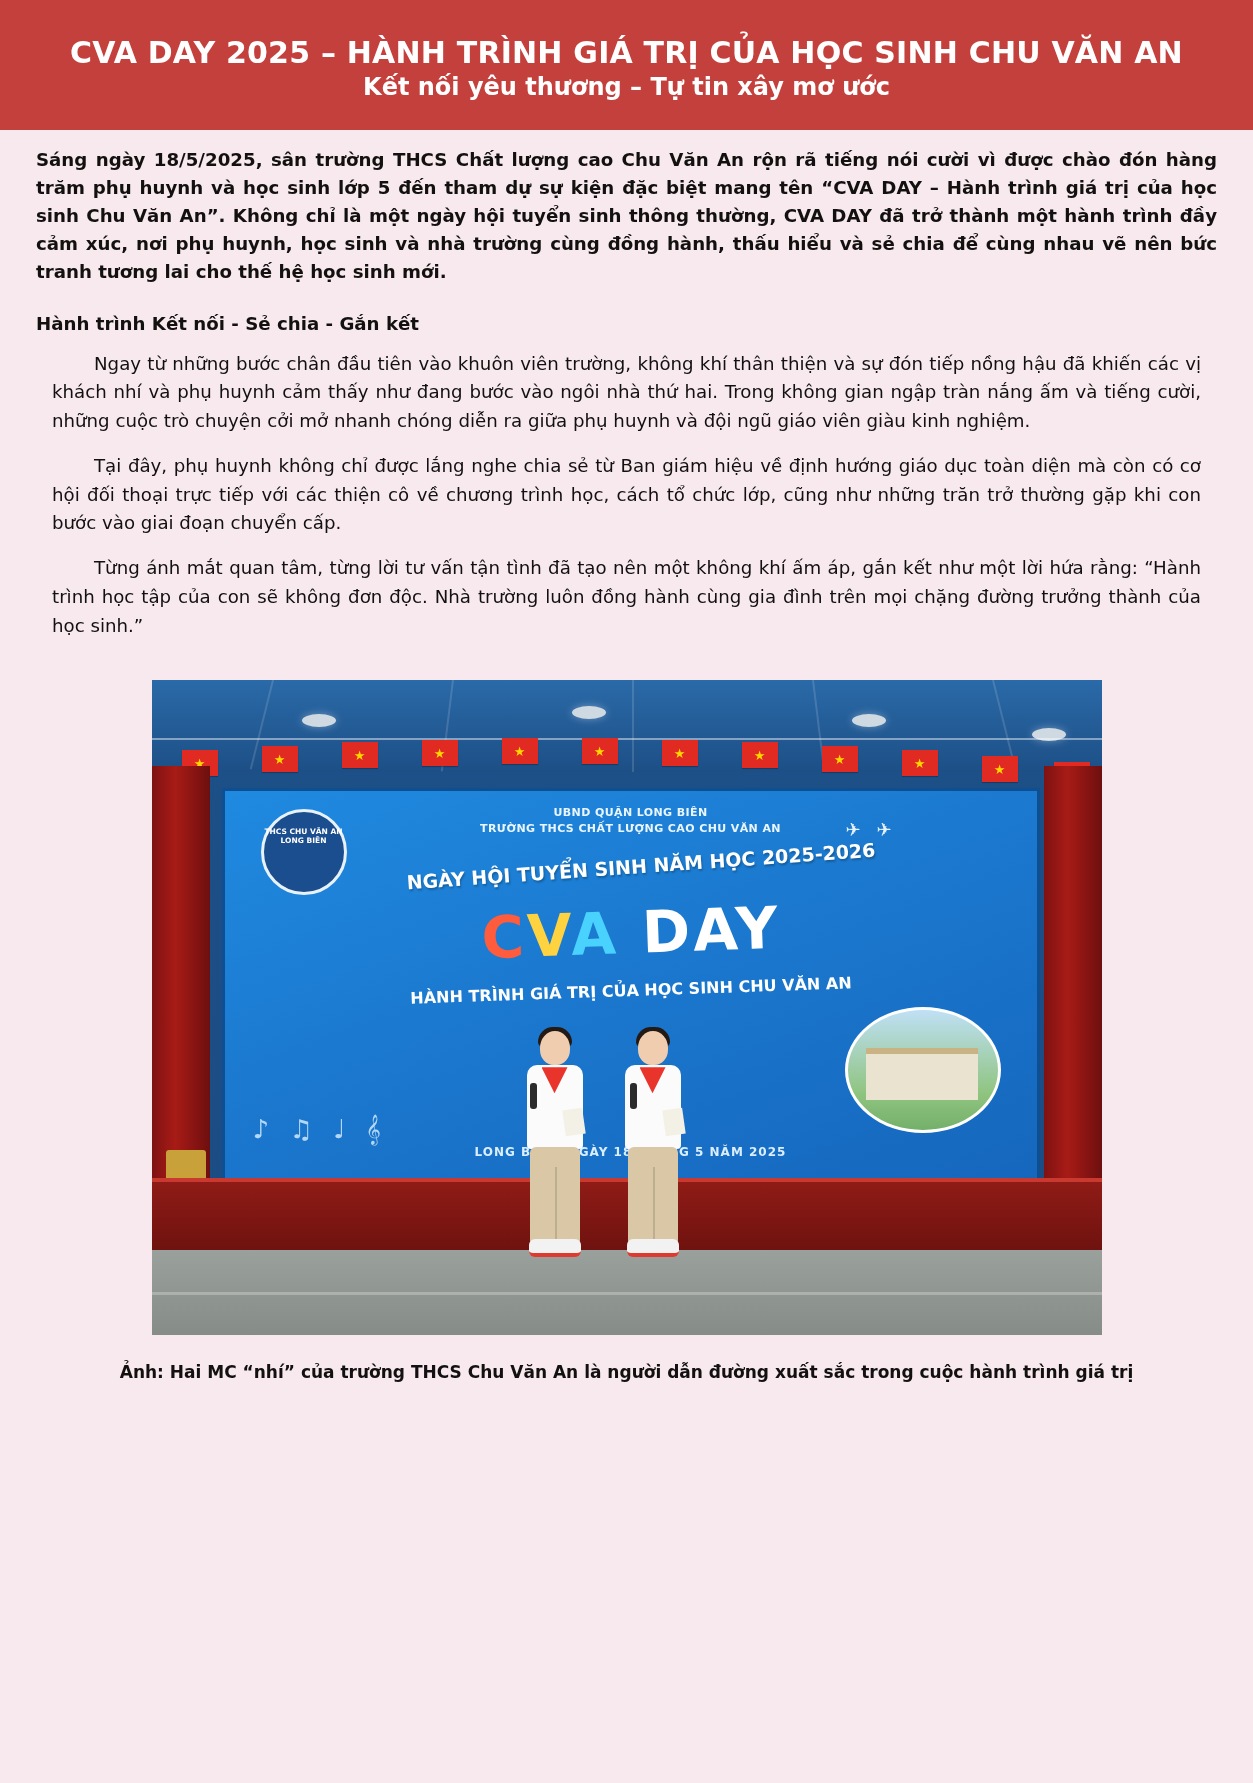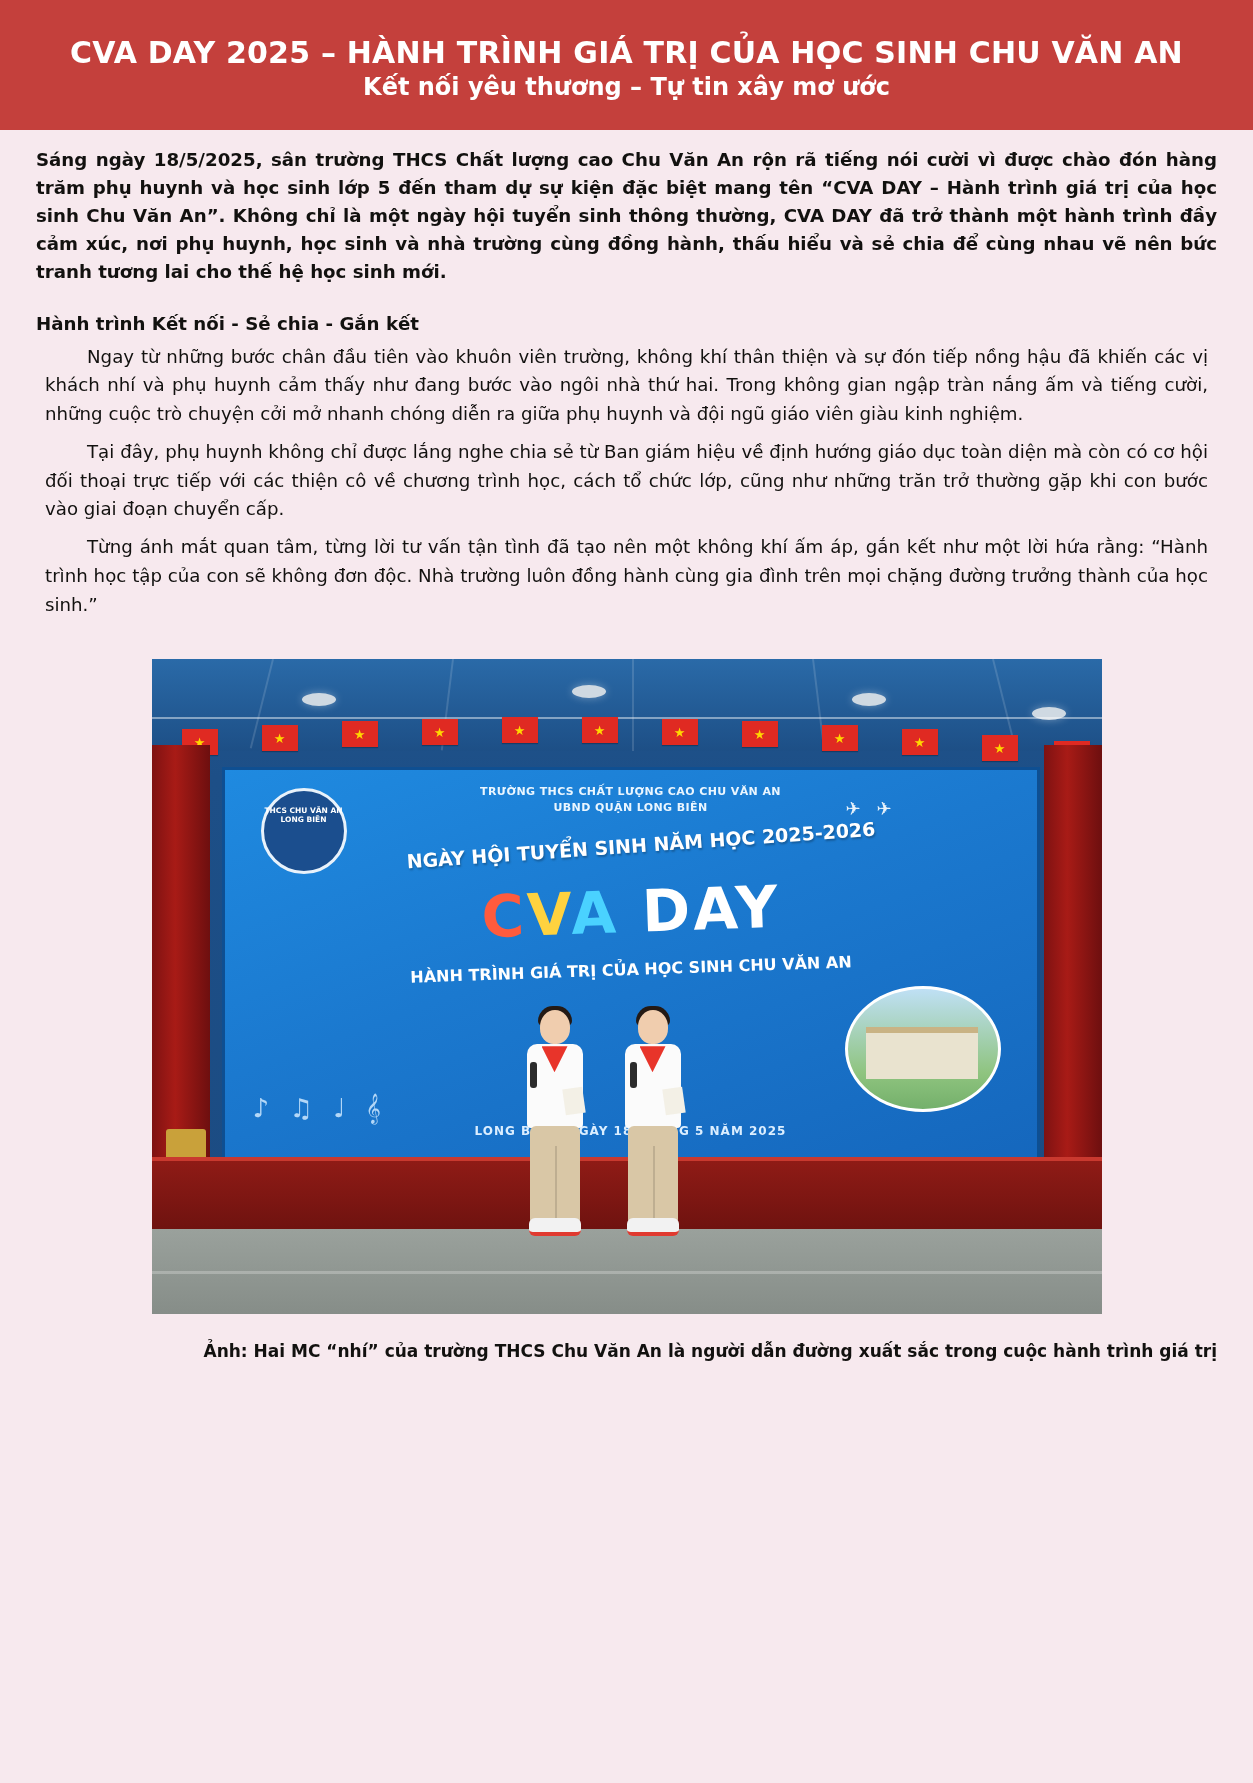--- a/index.html
+++ b/index.html
@@ -60,21 +60,21 @@
     font-size: 18.2px;
     font-weight: bold;
     color: #12110f;
     margin: 0 0 2px 0;
   }
   .para {
     font-size: 18.2px;
     line-height: 1.58;
     color: #12110f;
     text-align: justify;
-    margin: 9px;
+    margin: 16px;
     text-indent: 42px;
   }
   
   .figure {
     margin: 40px 0 0 0;
     text-align: center;
   }
   .photo {
     position: relative;
     width: 950px;
@@ -373,21 +373,21 @@
     left: 14px; top: 470px;
     width: 40px; height: 34px;
     background: #c9a13a;
     border-radius: 3px;
   }
   .caption {
     font-size: 17px;
     font-weight: bold;
     color: #12110f;
     margin: 26px 0 0 0;
-    text-align: right;
+    text-align: center;
     line-height: 1.4;
   }
 </style>
 </head>
 <body>
 
 <div class="page">
 
   <div class="banner">
     <h1 class="banner-title">CVA DAY 2025 – HÀNH TRÌNH GIÁ TRỊ CỦA HỌC SINH CHU VĂN AN</h1>
@@ -458,22 +458,22 @@
           <div class="flag" style="left:912px; top:30px;">
               <span class="star">★</span>
             </div>
         </div>
 
         <div class="curtain left"></div>
         <div class="curtain right"></div>
 
         <div class="led">
           <div class="led-top-text">
+            <div>UBND QUẬN LONG BIÊN</div>
             <div>TRƯỜNG THCS CHẤT LƯỢNG CAO CHU VĂN AN</div>
-            <div>UBND QUẬN LONG BIÊN</div>
           </div>
           <div class="led-logo">THCS CHU VĂN AN LONG BIÊN</div>
           <div class="led-band">NGÀY HỘI TUYỂN SINH NĂM HỌC 2025-2026</div>
           <div class="led-cva">
             <span class="c1">C</span><span class="c2">V</span><span class="c3">A</span>&nbsp;<span class="c4">DAY</span>
           </div>
           <div class="led-sub">HÀNH TRÌNH GIÁ TRỊ CỦA HỌC SINH CHU VĂN AN</div>
           <div class="led-bottom">LONG BIÊN, NGÀY 18 THÁNG 5 NĂM 2025</div>
           <div class="led-building"></div>
           <div class="notes">♪ ♫ ♩ 𝄞</div>

